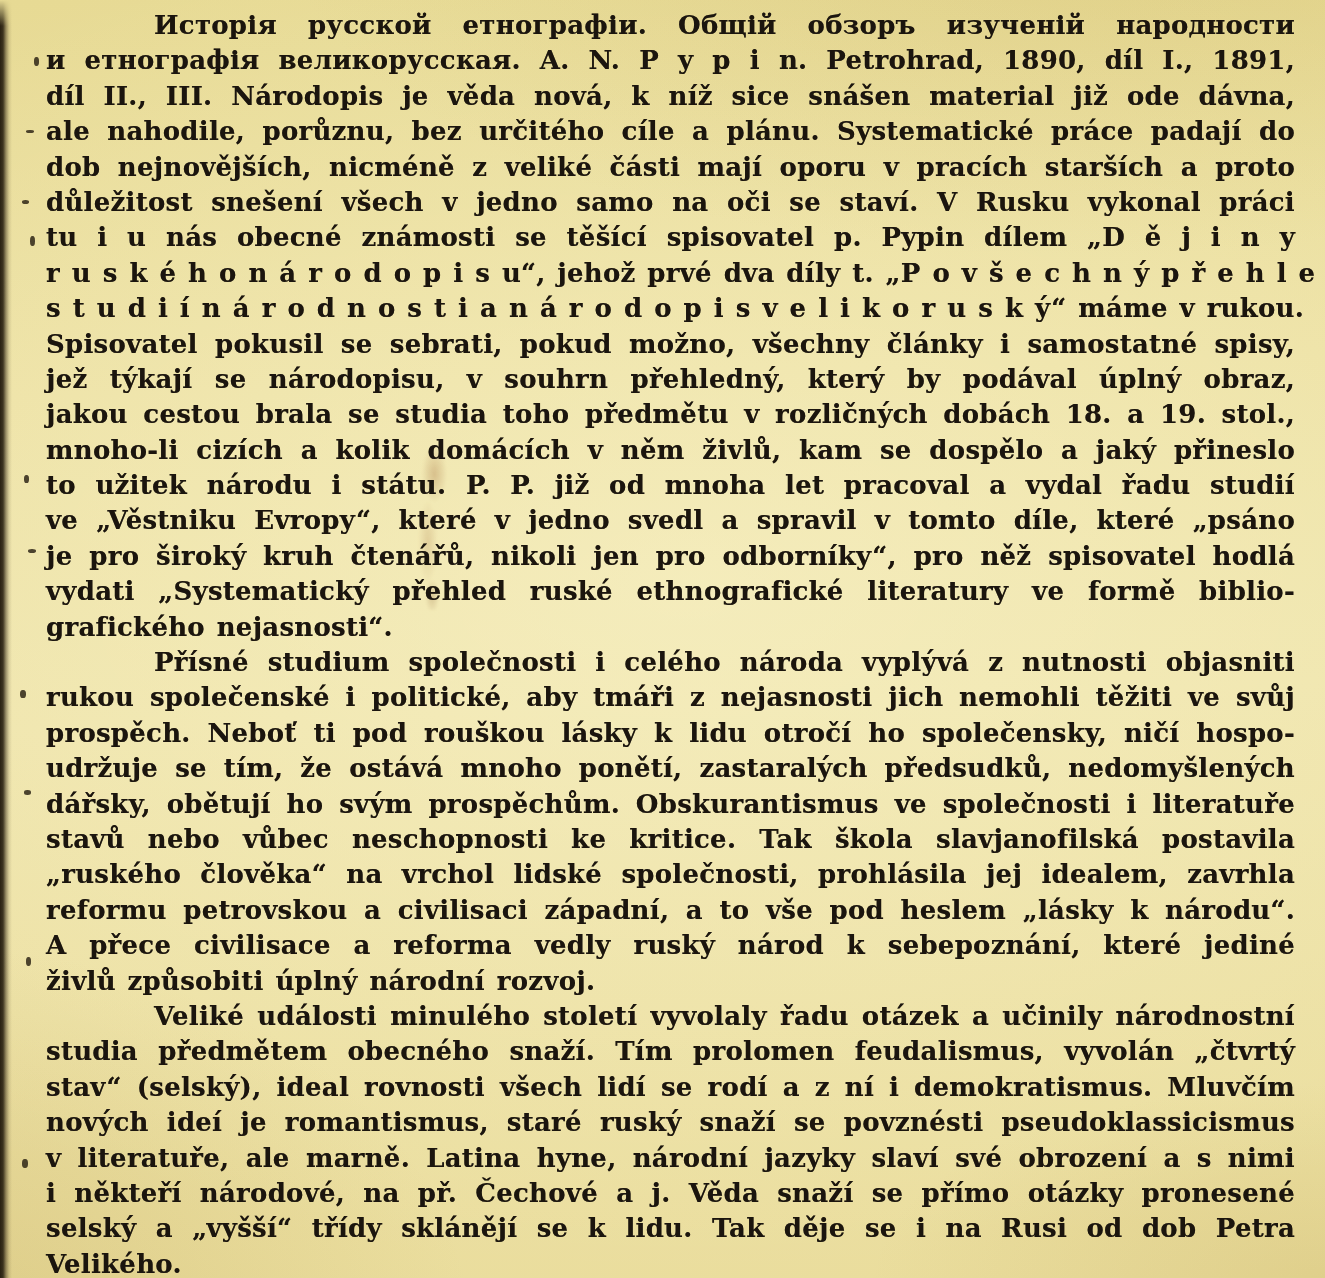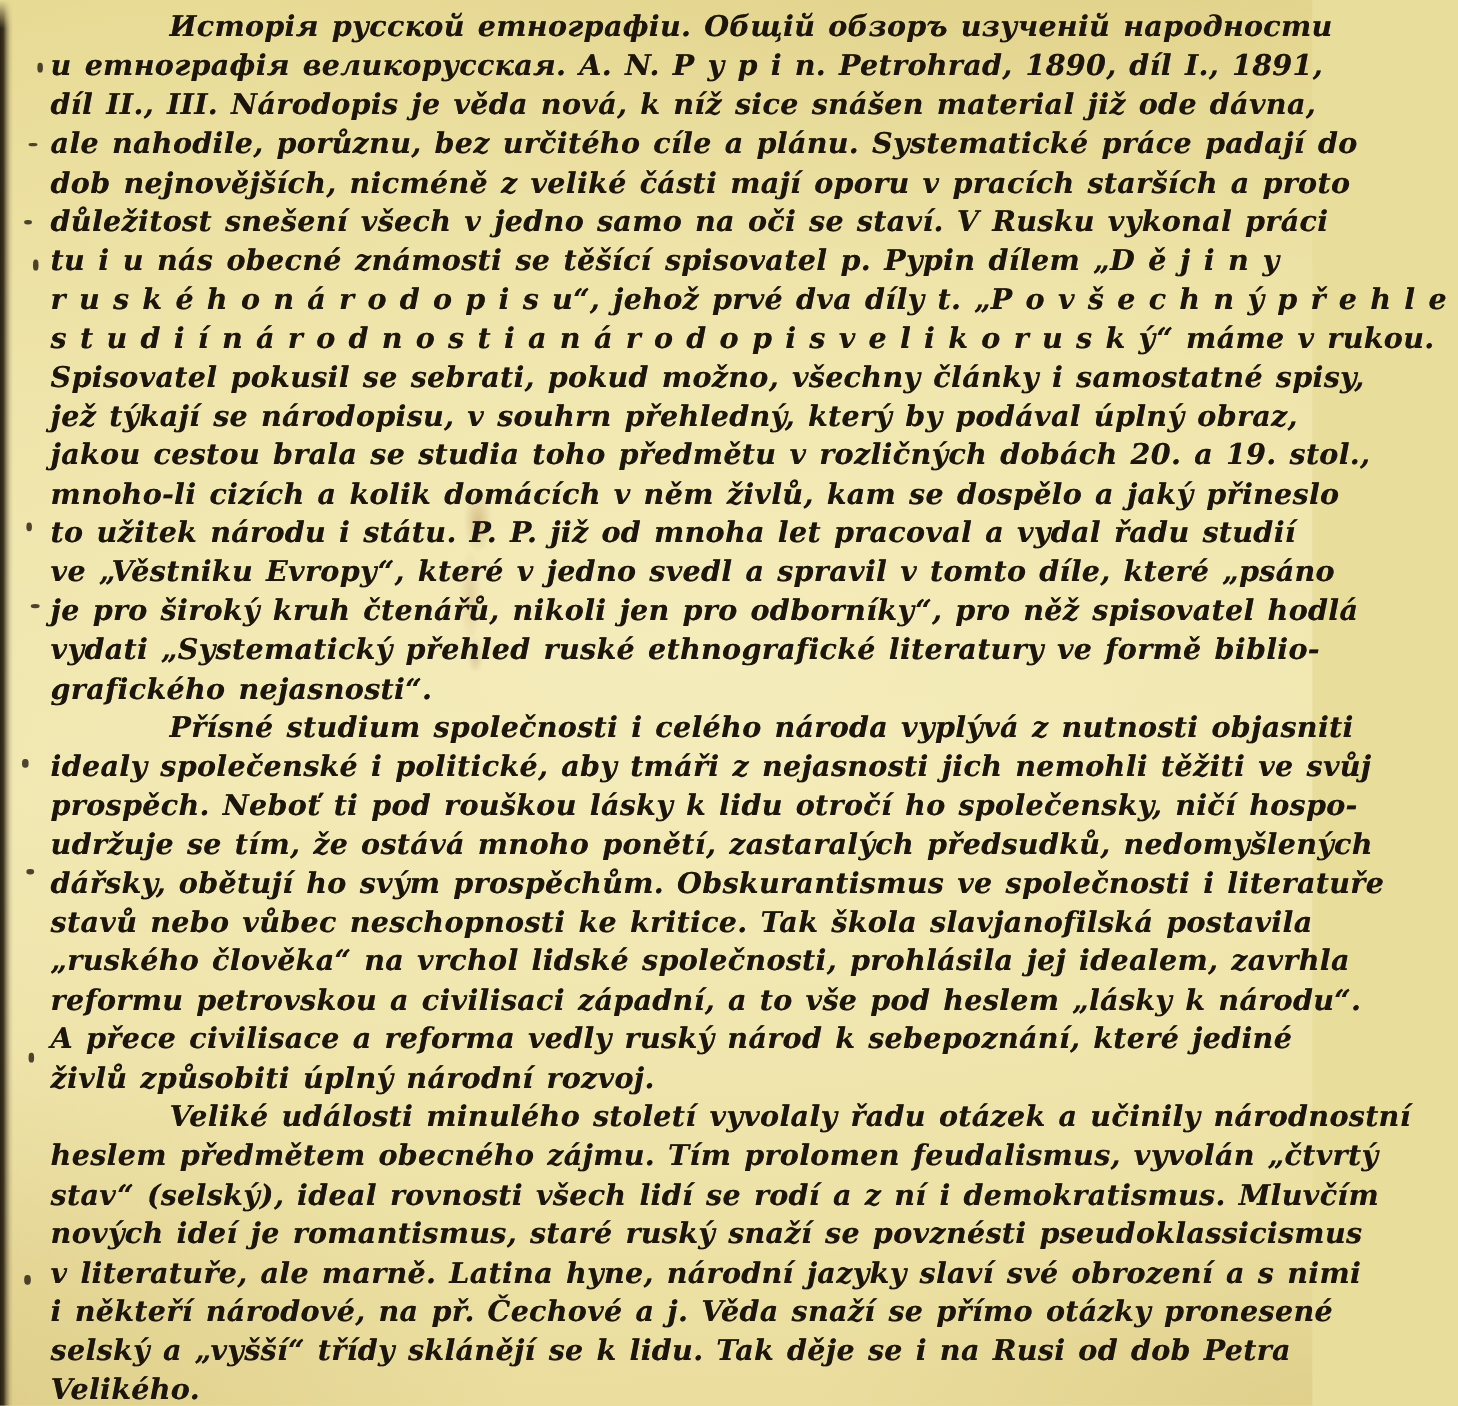--- a/index.html
+++ b/index.html
@@ -3,30 +3,29 @@
 <meta charset="utf-8">
 <style>
   html, body {
     margin: 0; padding: 0;
     width: 1325px; height: 1278px;
     overflow: hidden;
     background: #e9dd9c;
   }
   .page {
     position: relative;
-    width: 1193px; height: 1278px;
+    width: 1325px; height: 1278px;
     background:
       radial-gradient(1300px 520px at 82% -5%, rgba(186,156,66,0.16), transparent 62%),
       radial-gradient(900px 640px at -5% 104%, rgba(172,142,56,0.22), transparent 60%),
       radial-gradient(700px 300px at 100% 100%, rgba(176,146,60,0.18), transparent 65%),
       radial-gradient(1700px 950px at 52% 46%, rgba(255,251,220,0.40), transparent 72%),
       linear-gradient(178deg, #e7da94 0%, #ece0a1 30%, #eee3a8 55%, #eadd9d 100%);
     font-family: "DejaVu Serif", "Liberation Serif", serif;
     color: #1b150e;
-    font-style: italic;
   }
   .binding-edge {
     position: absolute; left: 0; top: 0; bottom: 0; width: 12px;
     background: linear-gradient(90deg,
       rgba(30,22,10,0.95) 0px, rgba(30,22,10,0.85) 3px,
       rgba(52,40,20,0.45) 6px, rgba(52,40,20,0.12) 9px, transparent 12px);
   }
   .binding-fade {
     position: absolute; left: 0; top: 0; width: 14px; height: 26px;
     background: linear-gradient(180deg, #e7da94 0%, rgba(231,218,148,0) 100%);
@@ -84,43 +83,43 @@
         <div class="line">и етнографія великорусская.  A. N. P y p i n.  Petrohrad, 1890,  díl I., 1891,</div>
         <div class="line">díl II., III.  Národopis je věda nová, k níž sice snášen material již ode dávna,</div>
         <div class="line">ale nahodile, porůznu, bez určitého cíle a plánu.  Systematické práce padají do</div>
         <div class="line">dob nejnovějších, nicméně z veliké části mají oporu v pracích starších a proto</div>
         <div class="line">důležitost snešení všech v jedno samo na oči se staví.  V Rusku vykonal práci</div>
         <div class="line">tu i u nás obecné známosti se těšící spisovatel p. Pypin dílem „D ě j i n y</div>
         <div class="line">r u s k é h o  n á r o d o p i s u“, jehož prvé dva díly t. „P o v š e c h n ý  p ř e h l e d</div>
         <div class="line">s t u d i í  n á r o d n o s t i  a  n á r o d o p i s  v e l i k o r u s k ý“  máme  v rukou.</div>
         <div class="line">Spisovatel pokusil se sebrati, pokud možno, všechny články i samostatné spisy,</div>
         <div class="line">jež týkají se národopisu, v souhrn přehledný, který by podával úplný obraz,</div>
-        <div class="line">jakou cestou brala se studia toho předmětu v rozličných dobách 20. a 19. stol.,</div>
+        <div class="line">jakou cestou brala se studia toho předmětu v rozličných dobách 18. a 19. stol.,</div>
         <div class="line">mnoho-li cizích a kolik domácích v něm živlů, kam se dospělo a jaký přineslo</div>
         <div class="line">to užitek národu i státu.  P. P. již od mnoha let pracoval a vydal řadu studií</div>
         <div class="line">ve „Věstniku Evropy“, které v jedno svedl a spravil v tomto díle, které „psáno</div>
         <div class="line">je pro široký kruh čtenářů, nikoli jen pro odborníky“, pro něž spisovatel hodlá</div>
         <div class="line">vydati „Systematický přehled ruské ethnografické literatury ve formě biblio-</div>
         <div class="line endline">grafického nejasnosti“.</div>
       </div>
       <div>
         <div class="line indent">Přísné studium společnosti i celého národa vyplývá z nutnosti objasniti</div>
-        <div class="line">idealy společenské i politické, aby tmáři z nejasnosti jich nemohli těžiti ve svůj</div>
+        <div class="line">rukou společenské i politické, aby tmáři z nejasnosti jich nemohli těžiti ve svůj</div>
         <div class="line">prospěch. Neboť ti pod rouškou lásky k lidu otročí ho společensky, ničí hospo-</div>
         <div class="line">udržuje se tím, že ostává mnoho ponětí, zastaralých předsudků, nedomyšlených</div>
         <div class="line">dářsky, obětují ho svým prospěchům. Obskurantismus ve společnosti i literatuře</div>
         <div class="line">stavů nebo vůbec neschopnosti ke kritice.  Tak škola slavjanofilská postavila</div>
         <div class="line">„ruského člověka“ na vrchol lidské společnosti, prohlásila jej idealem, zavrhla</div>
         <div class="line">reformu petrovskou a civilisaci západní, a to vše pod heslem „lásky k národu“.</div>
         <div class="line">A přece civilisace a reforma vedly ruský národ k sebepoznání, které jediné</div>
         <div class="line endline">živlů způsobiti úplný národní rozvoj.</div>
       </div>
       <div>
         <div class="line indent">Veliké události minulého století vyvolaly řadu otázek a učinily národnostní</div>
-        <div class="line">heslem předmětem obecného zájmu.  Tím prolomen feudalismus, vyvolán „čtvrtý</div>
+        <div class="line">studia předmětem obecného snaží.  Tím prolomen feudalismus, vyvolán „čtvrtý</div>
         <div class="line">stav“ (selský), ideal rovnosti všech lidí se rodí a z ní i demokratismus.  Mluvčím</div>
         <div class="line">nových ideí je romantismus, staré ruský snaží se povznésti pseudoklassicismus</div>
         <div class="line">v literatuře, ale marně. Latina hyne, národní jazyky slaví své obrození a s nimi</div>
         <div class="line">i někteří národové, na př. Čechové a j.  Věda snaží se přímo otázky pronesené</div>
         <div class="line">selský a „vyšší“ třídy sklánějí se k lidu.  Tak děje se i na Rusi od dob Petra</div>
         <div class="line endline">Velikého.</div>
       </div>
     </div>
 </div>
 

